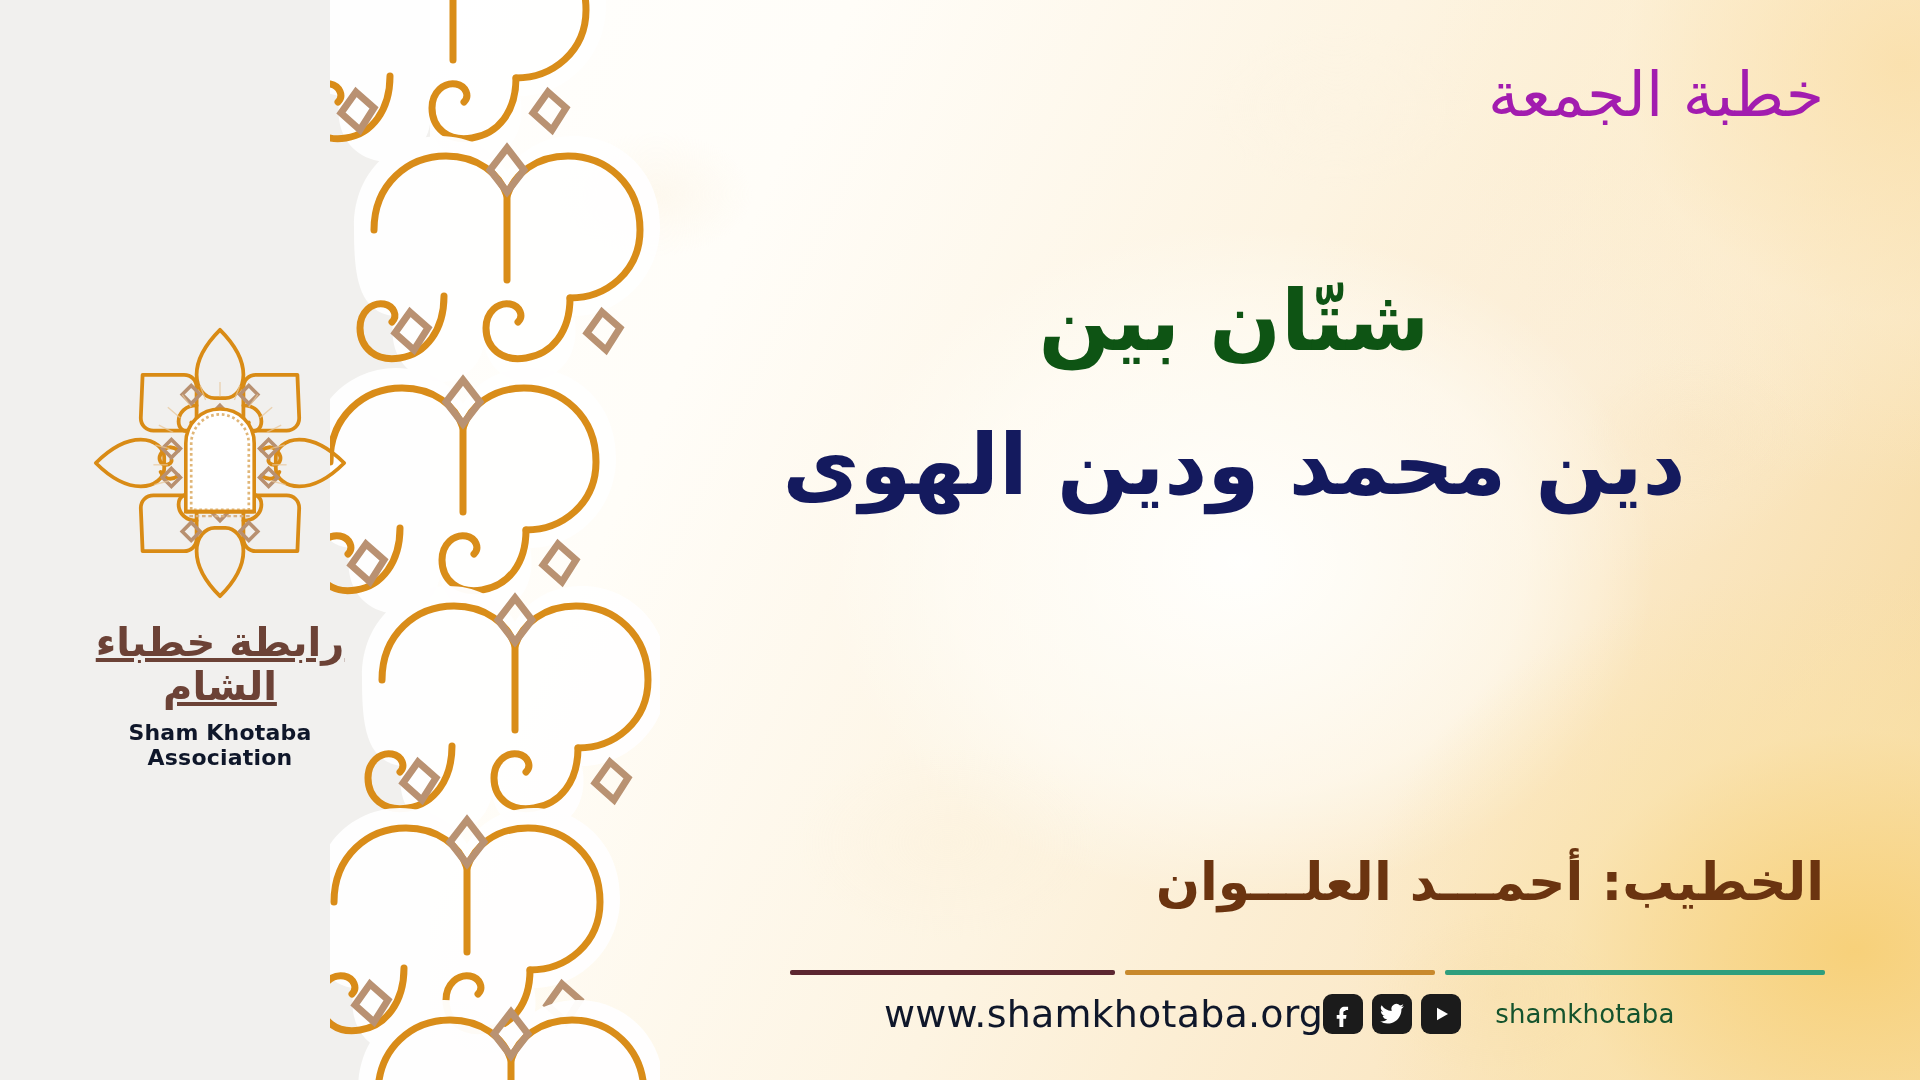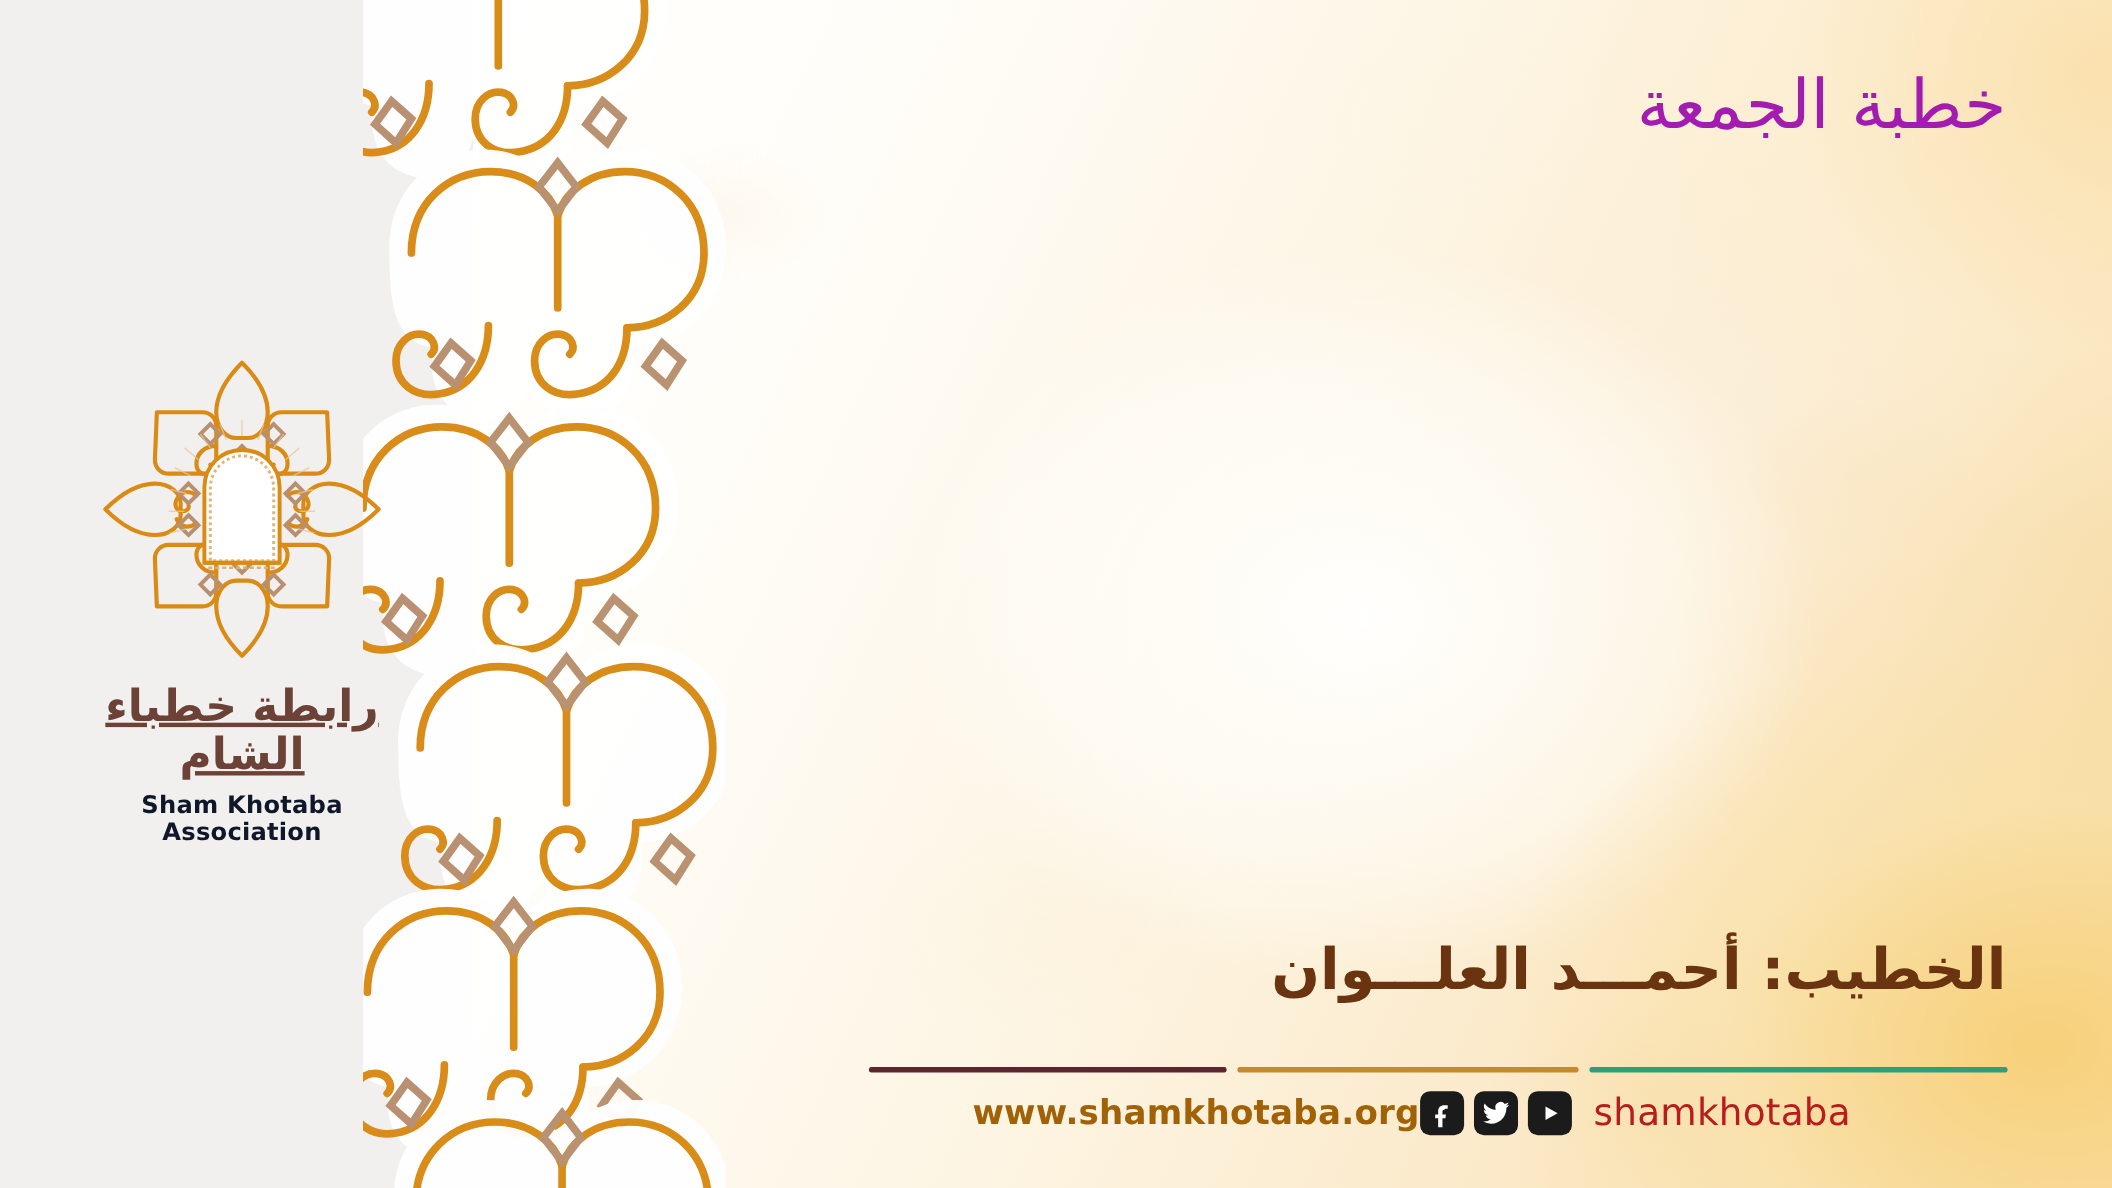--- a/index.html
+++ b/index.html
@@ -155,38 +155,37 @@
   .rule.gold   { width: 310px; background: #c8892c; }
   .rule.teal   { width: 380px; background: #2f9e7d; }
 
   .footer-row {
     position: absolute;
     left: 0; top: 22px;
     display: flex;
     align-items: center;
   }
   .site-url {
-    font-size: 31px;
-    color: #a16207;
+    font-size: 38px;
+    color: #0f172a;
     letter-spacing: .2px;
     margin-left: 94px;
-    font-weight: bold;
   }
   .social-icons { display: flex; gap: 9px; align-items: center; }
   .soc {
     width: 40px; height: 40px;
     background: #1b1b1b;
     border-radius: 9px;
     display: flex; align-items: center; justify-content: center;
   }
   .soc svg { width: 26px; height: 26px; fill: #ffffff; }
   .handle {
-    margin-left: 20px;
-    font-size: 34px;
-    color: #b91c1c;
+    margin-left: 34px;
+    font-size: 26px;
+    color: #14532d;
     letter-spacing: .2px;
   }
 </style>
 </head>
 <body>
 
 <div id="card">
 
   <div class="bg-base"></div>
   <div class="bg-wash"></div>
@@ -293,20 +292,24 @@
       <path d="M112 214 L188 214" stroke="#D98B15" stroke-width="4"></path>
       <path d="M116 219 L184 219" stroke="#D8B183" stroke-width="2.5" stroke-dasharray="4 3"></path>
     </svg>
 
     <div class="logo-ar">رابطة خطباء الشام</div>
     <div class="logo-en">Sham Khotaba Association</div>
   </div>
 
   <div class="kicker">خطبة الجمعة</div>
 
+  <div class="title-wrap">
+    <div class="title-line1">شتّان بين</div>
+    <div class="title-line2">دين محمد ودين الهوى</div>
+  </div>
 
   <div class="speaker">الخطيب: أحمـــد العلـــوان</div>
 
   <div class="footer">
     <div class="rules">
       <div class="rule maroon"></div>
       <div class="rule gold"></div>
       <div class="rule teal"></div>
     </div>
 

